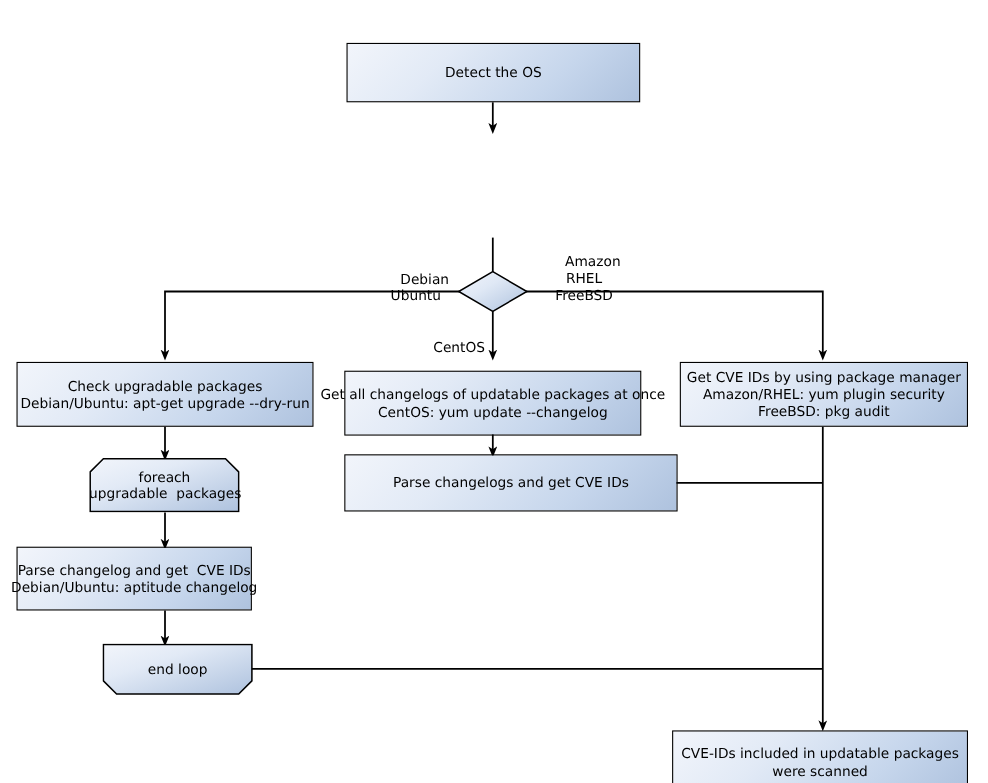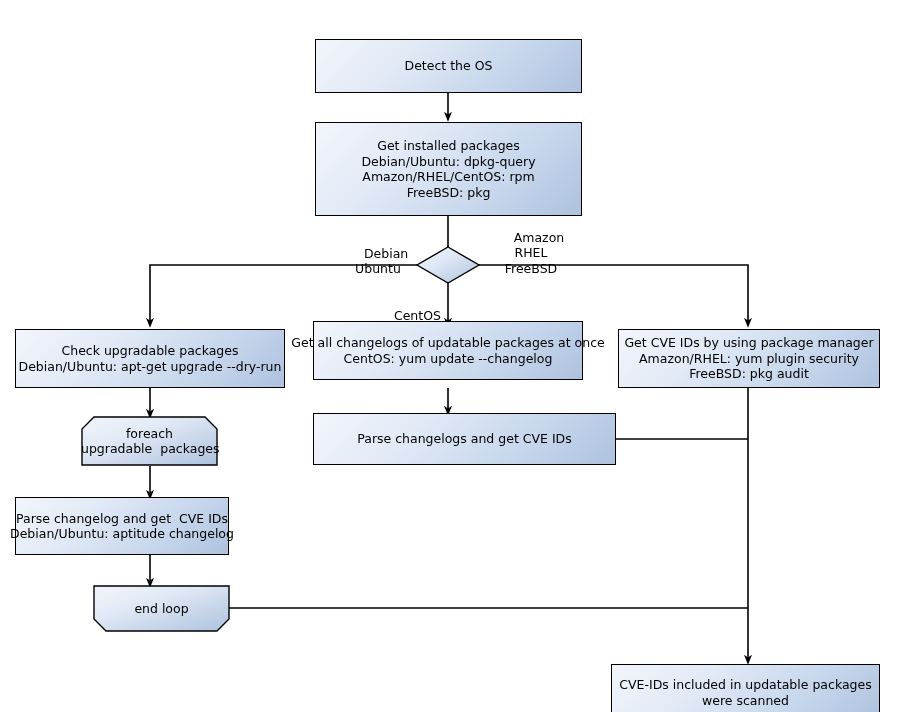--- a/index.html
+++ b/index.html
@@ -122,26 +122,20 @@
       <path d="M448,364 L448,387" marker-end="url(#arrow)"></path>
 
       <path d="M748,364 L748,636" marker-end="url(#arrow)"></path>
     </g>
   </svg>
 
   <div class="node" style="left:315px; top:15px; width:267px; height:54px;">
     <span>Detect the OS</span>
   </div>
 
-  <div class="node" style="left:315px; top:98px; width:267px; height:94px;">
-    <span>Get installed packages
-Debian/Ubuntu: dpkg-query
-Amazon/RHEL/CentOS: rpm
-FreeBSD: pkg</span>
-  </div>
 
   <div class="diamond-wrap" style="left:416px; top:222px; width:64px; height:38px;">
     <svg width="64" height="38" viewBox="0 0 64 38" xmlns="http://www.w3.org/2000/svg">
       <defs>
         <linearGradient id="dgrad" x1="0" y1="0" x2="1" y2="1">
           <stop offset="0%" stop-color="#f2f5fb"></stop>
           <stop offset="40%" stop-color="#dfe8f5"></stop>
           <stop offset="100%" stop-color="#aec2de"></stop>
         </linearGradient>
       </defs>
@@ -162,21 +156,21 @@
 
   <div class="branch-label" style="left:378px; top:268px; width:62px;">
     <span>CentOS</span>
   </div>
 
   <div class="node" style="left:15px; top:305px; width:270px; height:59px;text-align:center;">
     <span>Check upgradable packages
 Debian/Ubuntu: apt-get upgrade --dry-run</span>
   </div>
 
-  <div class="node" style="left:313px; top:297px; width:270px; height:59px;">
+  <div class="node" style="left:313px; top:313px; width:270px; height:59px;">
     <span>Get all changelogs of updatable packages at once
 CentOS: yum update --changelog</span>
   </div>
 
   <div class="node" style="left:618px; top:305px; width:262px; height:59px;">
     <span>Get CVE IDs by using package manager
 Amazon/RHEL: yum plugin security
 FreeBSD: pkg audit</span>
   </div>
 

